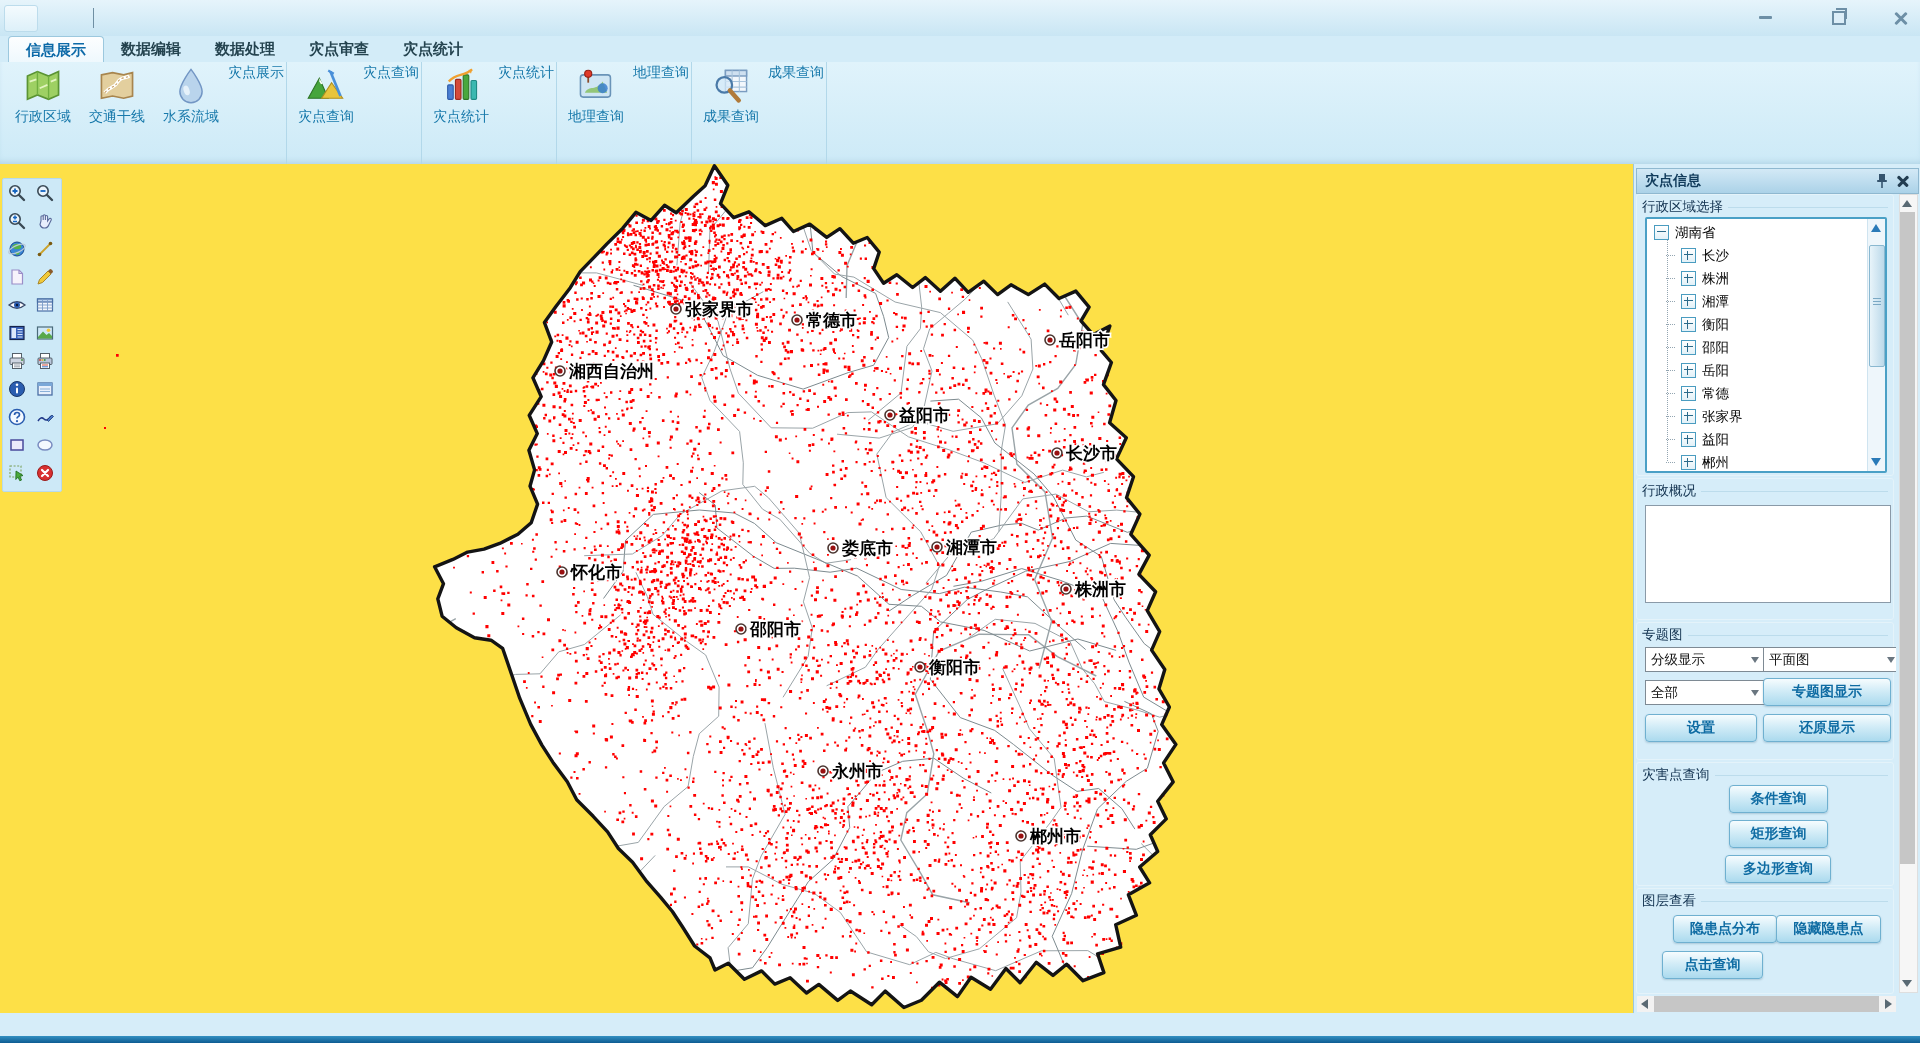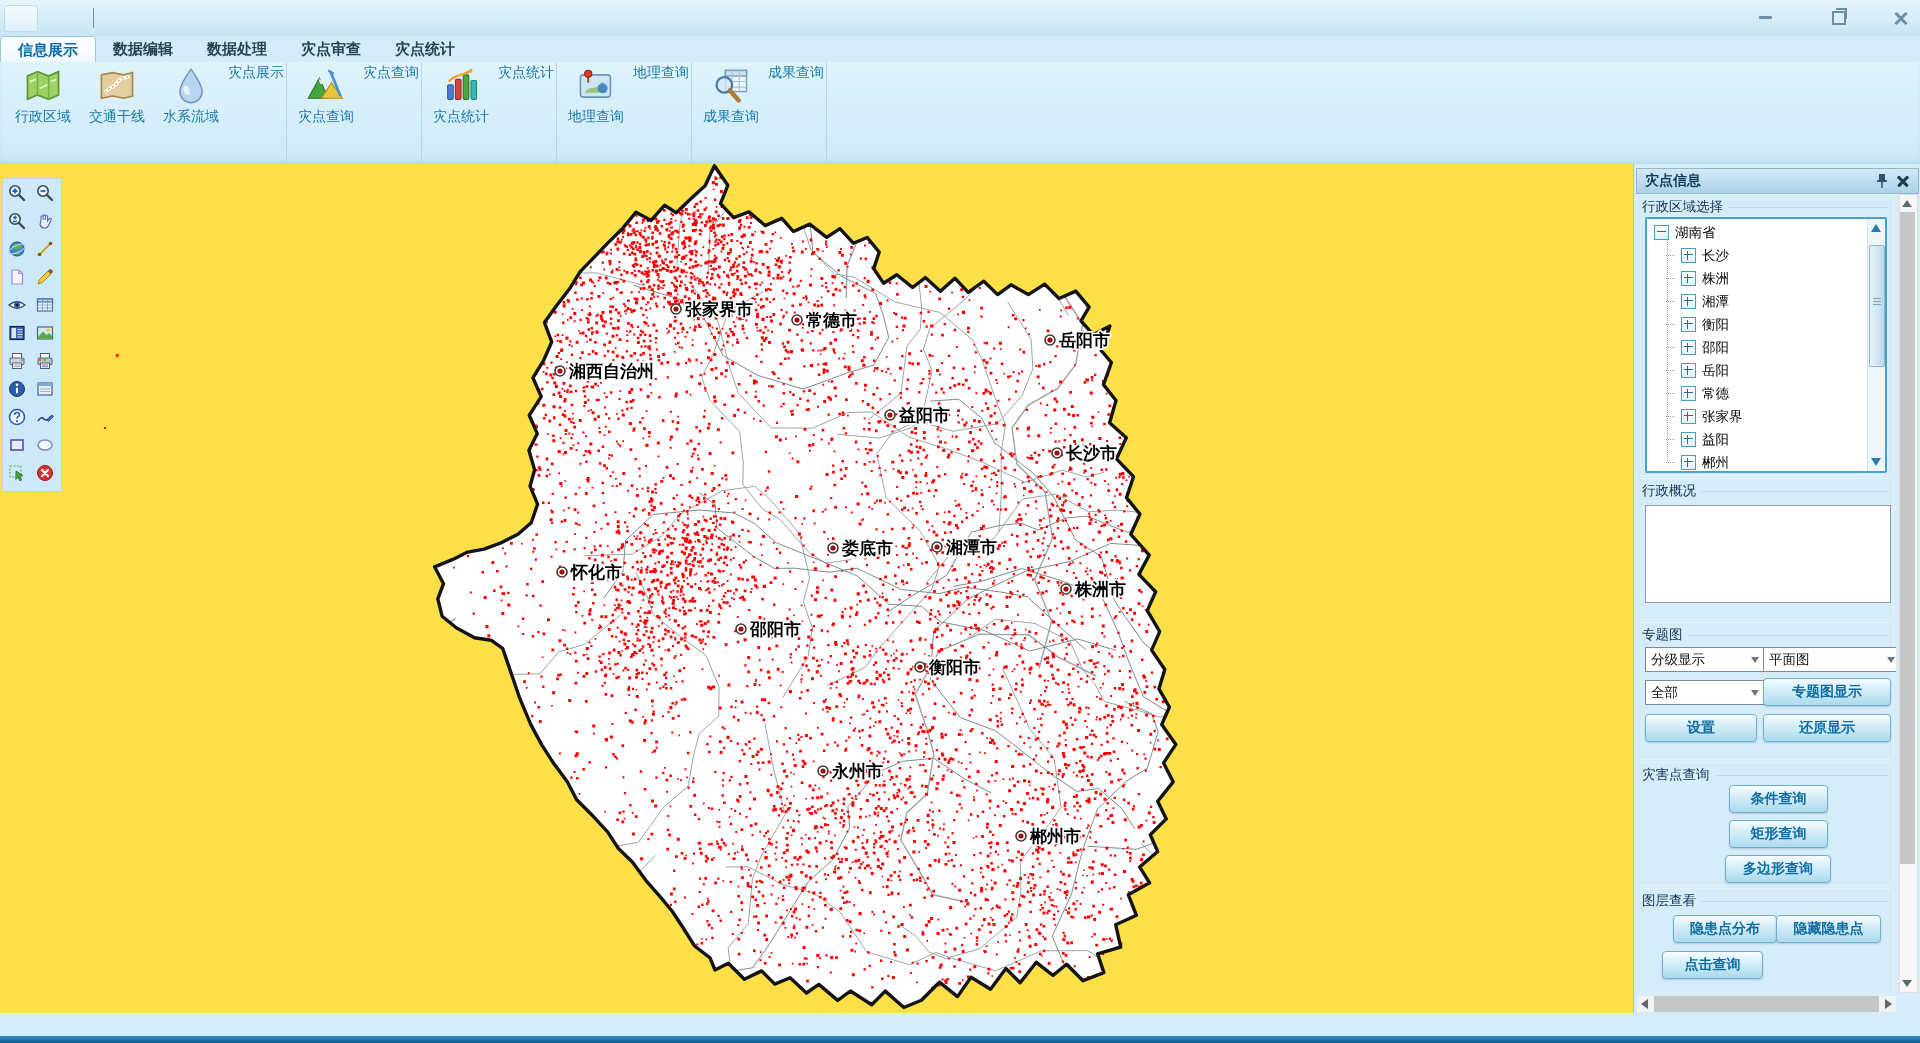--- a/index.html
+++ b/index.html
@@ -14,21 +14,21 @@
   .wb-min{left:1748px;} .wb-res{left:1822px;} .wb-cls{left:1884px;}
   .wb-min i{display:block;width:13px;height:3px;background:#6d8fa6;border-radius:1px;}
   .wb-res i{display:block;width:10px;height:10px;border:2px solid #6d8fa6;position:relative;background:#dceef8;}
   .wb-res i::before{content:'';position:absolute;left:2px;top:-5px;width:9px;height:9px;border:2px solid #6d8fa6;border-bottom:none;border-left:none;}
   .wb-cls i{display:block;width:14px;height:14px;position:relative;}
   .wb-cls i::before,.wb-cls i::after{content:'';position:absolute;left:-1px;top:6px;width:16px;height:3px;background:#6d8fa6;border-radius:1px;}
   .wb-cls i::before{transform:rotate(45deg);} .wb-cls i::after{transform:rotate(-45deg);}
 
   
   .tabbar{position:absolute;top:36px;left:0;right:0;height:26px;background:#d3ecf8;}
-  #tabs{display:flex;height:100%;align-items:center;}
+  #tabs{display:flex;padding-left:8px;height:100%;align-items:center;}
   .tab{height:26px;line-height:26px;padding:0 17px;font-size:15px;font-weight:bold;color:#24434f;cursor:pointer;white-space:nowrap;}
   .tab.active{background:linear-gradient(#fdfeff,#eef8fd);border:1px solid #9cc8de;border-bottom:none;border-radius:4px 4px 0 0;color:#0d6aa8;}
 
   
   .ribbon{position:absolute;top:62px;left:0;right:0;height:102px;background:linear-gradient(#e0f3fb,#cdeaf7);border-bottom:1px solid #8fbfd8;box-shadow:inset 0 -5px 7px -4px #aacfe2;}
   #ribbonGroups{display:flex;height:100%;padding-left:4px;}
   .rgroup{display:flex;flex-direction:row;border-right:1px solid #b2d8ea;padding:0 2px;}
   .rbuttons{display:flex;flex:1;}
   .rbtn{width:74px;display:flex;flex-direction:column;align-items:center;padding-top:4px;cursor:pointer;}
   .rbtn .ric{width:40px;height:40px;} .rbtn .ric svg{width:100%;height:100%;}

